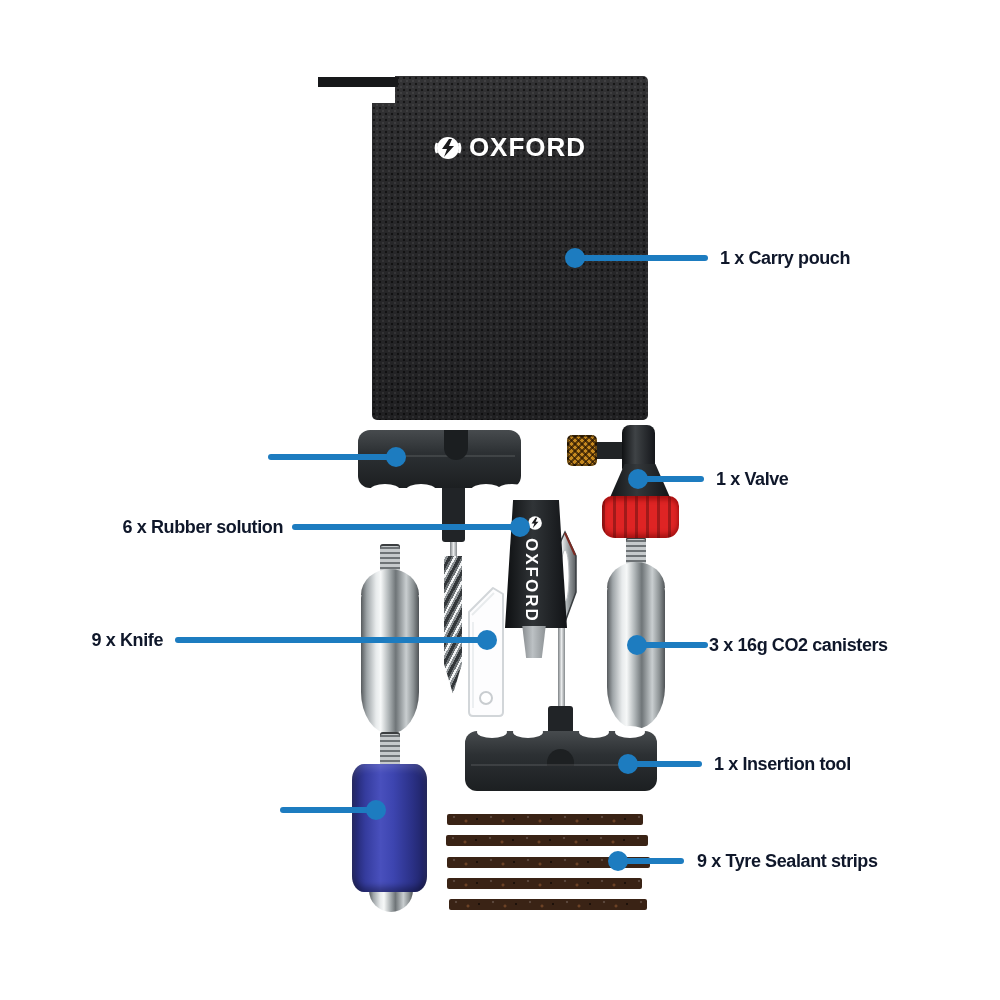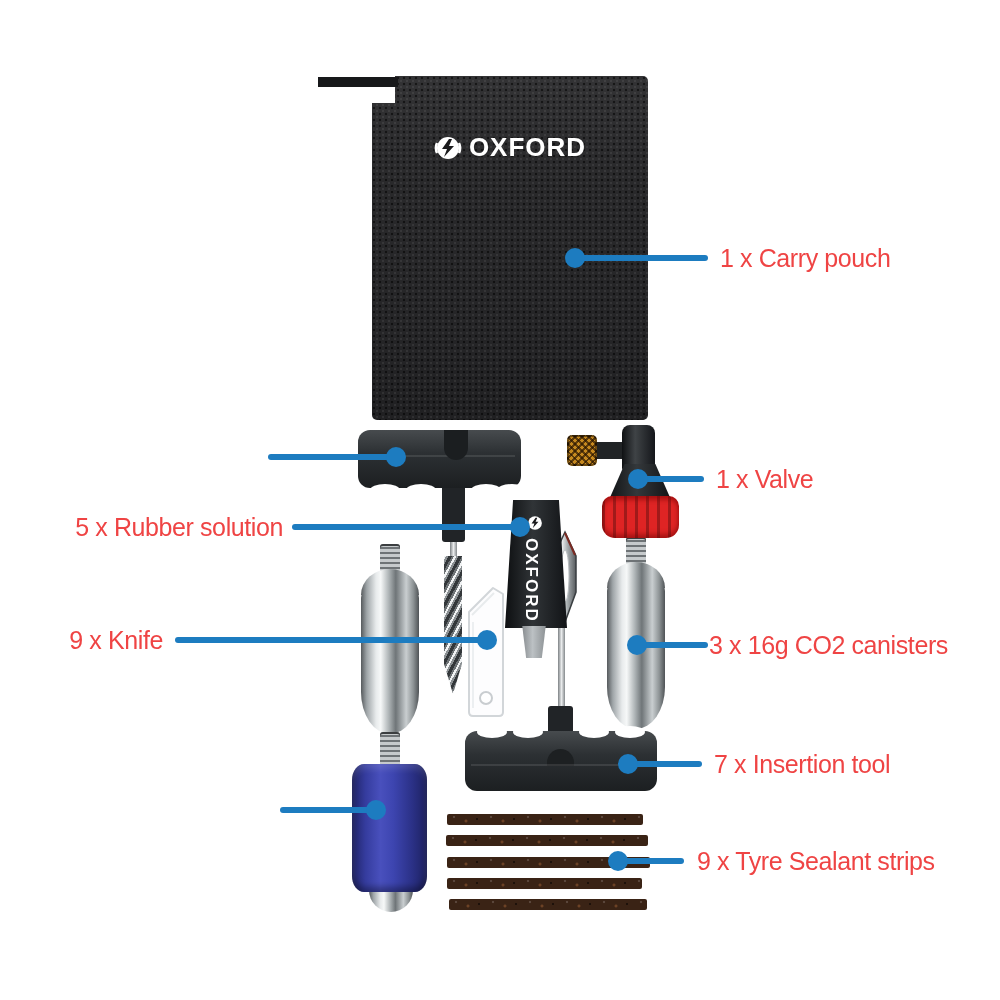--- a/index.html
+++ b/index.html
@@ -3,21 +3,21 @@
 <meta charset="utf-8">
 <style>
   html,body{margin:0;padding:0;background:#ffffff;}
   .canvas{position:relative;width:1000px;height:1000px;background:#fff;overflow:hidden;
           font-family:"Liberation Sans",sans-serif;}
   .abs{position:absolute;}
 
   
   .c-dot{position:absolute;width:20px;height:20px;border-radius:50%;background:#1d7cc0;z-index:7;}
   .c-line{position:absolute;height:6px;border-radius:3px;background:#1d7cc0;z-index:6;}
-  .lbl{position:absolute;font-weight:400;font-size:25px;line-height:30px;color:#ef4444;
+  .lbl{position:absolute;font-weight:700;font-size:18px;line-height:30px;color:#0f172a;
        letter-spacing:-0.4px;white-space:nowrap;z-index:6;}
 
   
   .pouch-body{position:absolute;left:372px;top:76px;width:276px;height:344px;z-index:1;
       background-color:#29292b;border-radius:5px;
       background-image:
         radial-gradient(circle at 2px 2px, rgba(0,0,0,.55) 1.3px, transparent 1.6px),
         radial-gradient(circle at 5px 5px, rgba(255,255,255,.07) 1px, transparent 1.3px),
         linear-gradient(180deg, #333335 0%, #29292b 30%, #252527 75%, #202022 100%);
       background-size:6px 6px,6px 6px,100% 100%;}
@@ -203,33 +203,33 @@
 
   <div class="c-dot" style="left:386px;top:447px;"></div>
   <div class="c-line" style="left:268px;top:454px;width:128px;"></div>
 
   <div class="c-dot" style="left:628px;top:469px;"></div>
   <div class="c-line" style="left:638px;top:476px;width:66px;"></div>
   <div class="lbl" style="left:716px;top:464px;">1 x Valve</div>
 
   <div class="c-dot" style="left:510px;top:517px;"></div>
   <div class="c-line" style="left:292px;top:524px;width:228px;"></div>
-  <div class="lbl" style="right:717px;top:512px;">5 x Rubber solution</div>
+  <div class="lbl" style="right:717px;top:512px;">6 x Rubber solution</div>
 
   <div class="c-dot" style="left:477px;top:630px;"></div>
   <div class="c-line" style="left:175px;top:637px;width:312px;"></div>
   <div class="lbl" style="right:837px;top:625px;">9 x Knife</div>
 
   <div class="c-dot" style="left:627px;top:635px;"></div>
   <div class="c-line" style="left:637px;top:642px;width:71px;"></div>
   <div class="lbl" style="left:692px;top:630px;margin-left:17px;">3 x 16g CO2 canisters</div>
 
   <div class="c-dot" style="left:618px;top:754px;"></div>
   <div class="c-line" style="left:628px;top:761px;width:74px;"></div>
-  <div class="lbl" style="left:714px;top:749px;">7 x Insertion tool</div>
+  <div class="lbl" style="left:714px;top:749px;">1 x Insertion tool</div>
 
   <div class="c-dot" style="left:366px;top:800px;"></div>
   <div class="c-line" style="left:280px;top:807px;width:96px;"></div>
 
   <div class="c-dot" style="left:608px;top:851px;"></div>
   <div class="c-line" style="left:618px;top:858px;width:66px;"></div>
   <div class="lbl" style="left:697px;top:846px;">9 x Tyre Sealant strips</div>
 
 </div>
 

